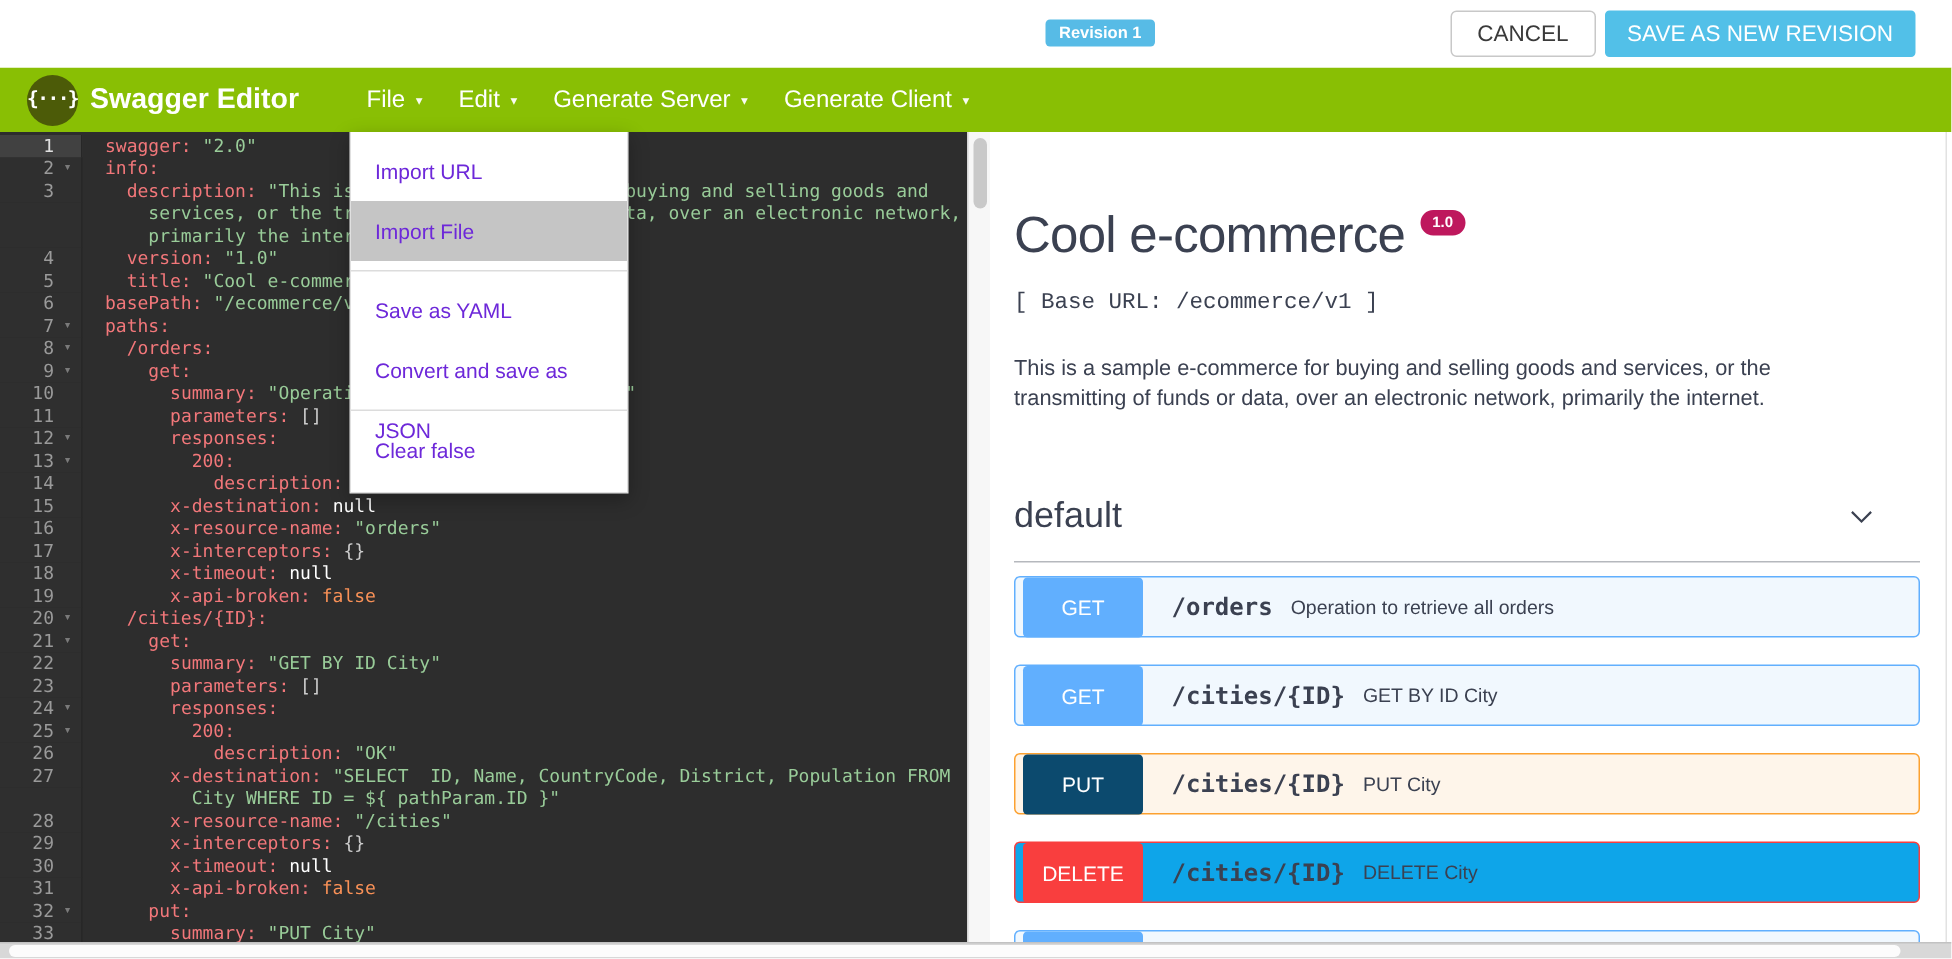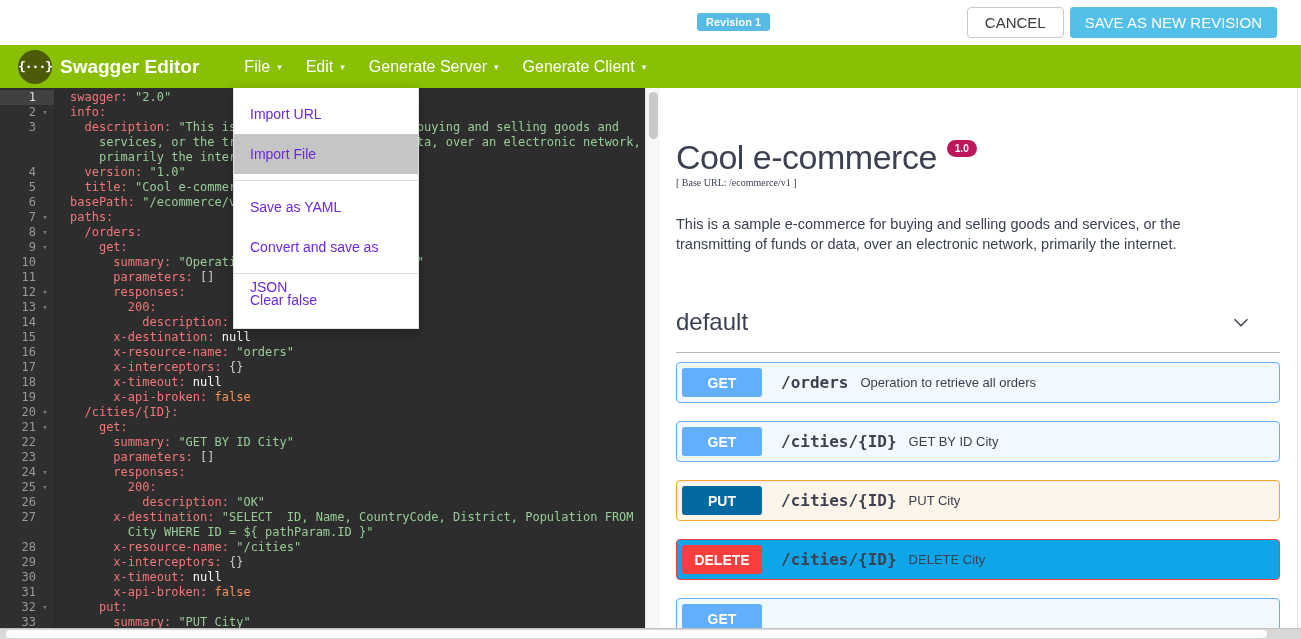--- a/index.html
+++ b/index.html
@@ -44,32 +44,32 @@
   
   .ed-vscroll{width:15px;flex:0 0 15px;background:#f7f7f7;position:relative;border-left:1px solid #e5e5e5;}
   .ed-vhandle{position:absolute;top:4px;left:3px;width:9px;height:47px;background:#c9c9c9;border-radius:5px;}
 
   
   .preview{flex:1;background:#fff;overflow:hidden;padding:0 21px 0 16px;position:relative;}
   .title-row{margin-top:50px;display:flex;align-items:flex-start;}
   .api-title{font-size:34px;font-weight:400;color:var(--heading);letter-spacing:-.5px;}
   .version-badge{background:#be185d;color:#fff;font-size:10px;font-weight:bold;
     padding:3px 8px;border-radius:14px;margin-left:10px;margin-top:2px;}
-  .base-url{font-family:Liberation Serif, serif;font-size:10px;color:var(--heading);}
+  .base-url{font-family:Liberation Mono, monospace;font-size:15px;color:var(--heading);margin-top:16px;}
   .api-desc{font-size:14.5px;color:var(--heading);margin-top:26px;line-height:1.38;max-width:578px;}
 
   .section-head{margin-top:54px;display:flex;justify-content:space-between;align-items:center;
     padding-bottom:16px;border-bottom:1px solid #b5b8bd;cursor:pointer;}
   .section-title{font-size:24px;font-weight:400;color:var(--heading);}
   .chev{width:22px;height:22px;margin-right:28px;}
 
   .op-row{margin-top:18px;height:41px;border-radius:4px;border:1px solid #888;
     display:flex;align-items:center;padding-left:5px;cursor:pointer;}
   .op-row:first-child{margin-top:9px;}
-  .op-method{width:80px;flex:0 0 80px;height:29px;border-radius:3px;color:#fff;font-weight:bold;
+  .op-method{width:80px;flex:0 0 80px;height:40px;border-radius:3px;color:#fff;font-weight:normal;
     font-size:14px;display:flex;align-items:center;justify-content:center;}
   .op-path{font-family:"DejaVu Sans Mono",monospace;font-weight:bold;font-size:16px;
     color:var(--heading);margin-left:19px;}
   .op-summary{font-size:13px;color:var(--heading);margin-left:12px;}
 
   
   .right-track{position:absolute;right:0;top:88px;bottom:11px;width:4px;background:#fff;border-left:1px solid #e2e2e2;}
 
   
   .file-menu{position:absolute;left:233px;top:88px;width:186px;background:#fff;z-index:20;
@@ -433,21 +433,21 @@
     <span class="op-summary">Operation to retrieve all orders</span>
   </div>
 
   <div class="op-row" style="background: rgb(241, 248, 254); border-color: rgb(97, 175, 254);">
     <span class="op-method" style="background: rgb(97, 175, 254);">GET</span>
     <span class="op-path">/cities/{ID}</span>
     <span class="op-summary">GET BY ID City</span>
   </div>
 
   <div class="op-row" style="background: rgb(254, 245, 234); border-color: rgb(252, 161, 48);">
-    <span class="op-method" style="background: #0369a1;">PUT</span>
+    <span class="op-method" style="background: #0c4a6e;">PUT</span>
     <span class="op-path">/cities/{ID}</span>
     <span class="op-summary">PUT City</span>
   </div>
 
   <div class="op-row" style="background: #0ea5e9; border-color: rgb(249, 62, 62);">
     <span class="op-method" style="background: rgb(249, 62, 62);">DELETE</span>
     <span class="op-path">/cities/{ID}</span>
     <span class="op-summary">DELETE City</span>
   </div>
 

